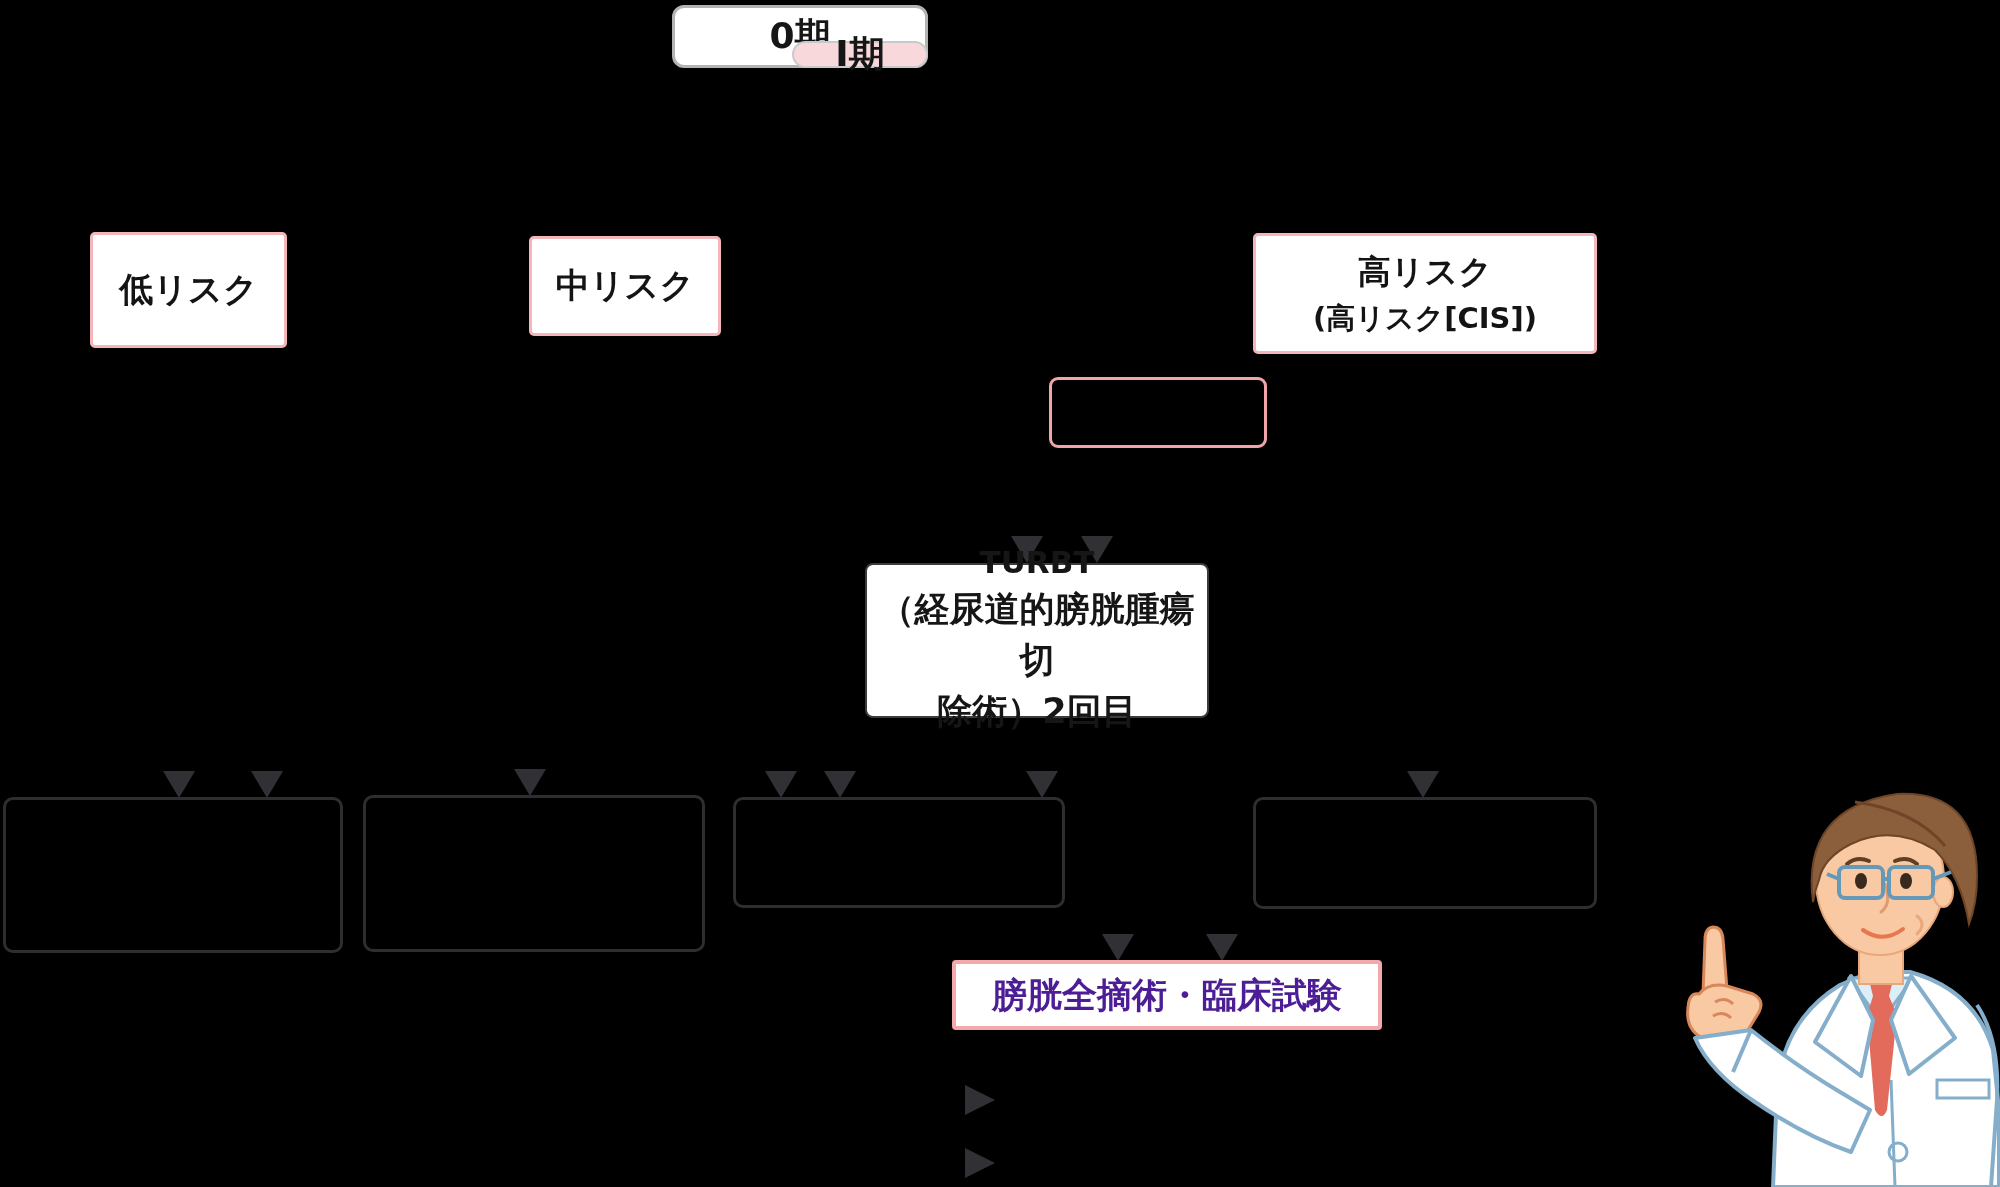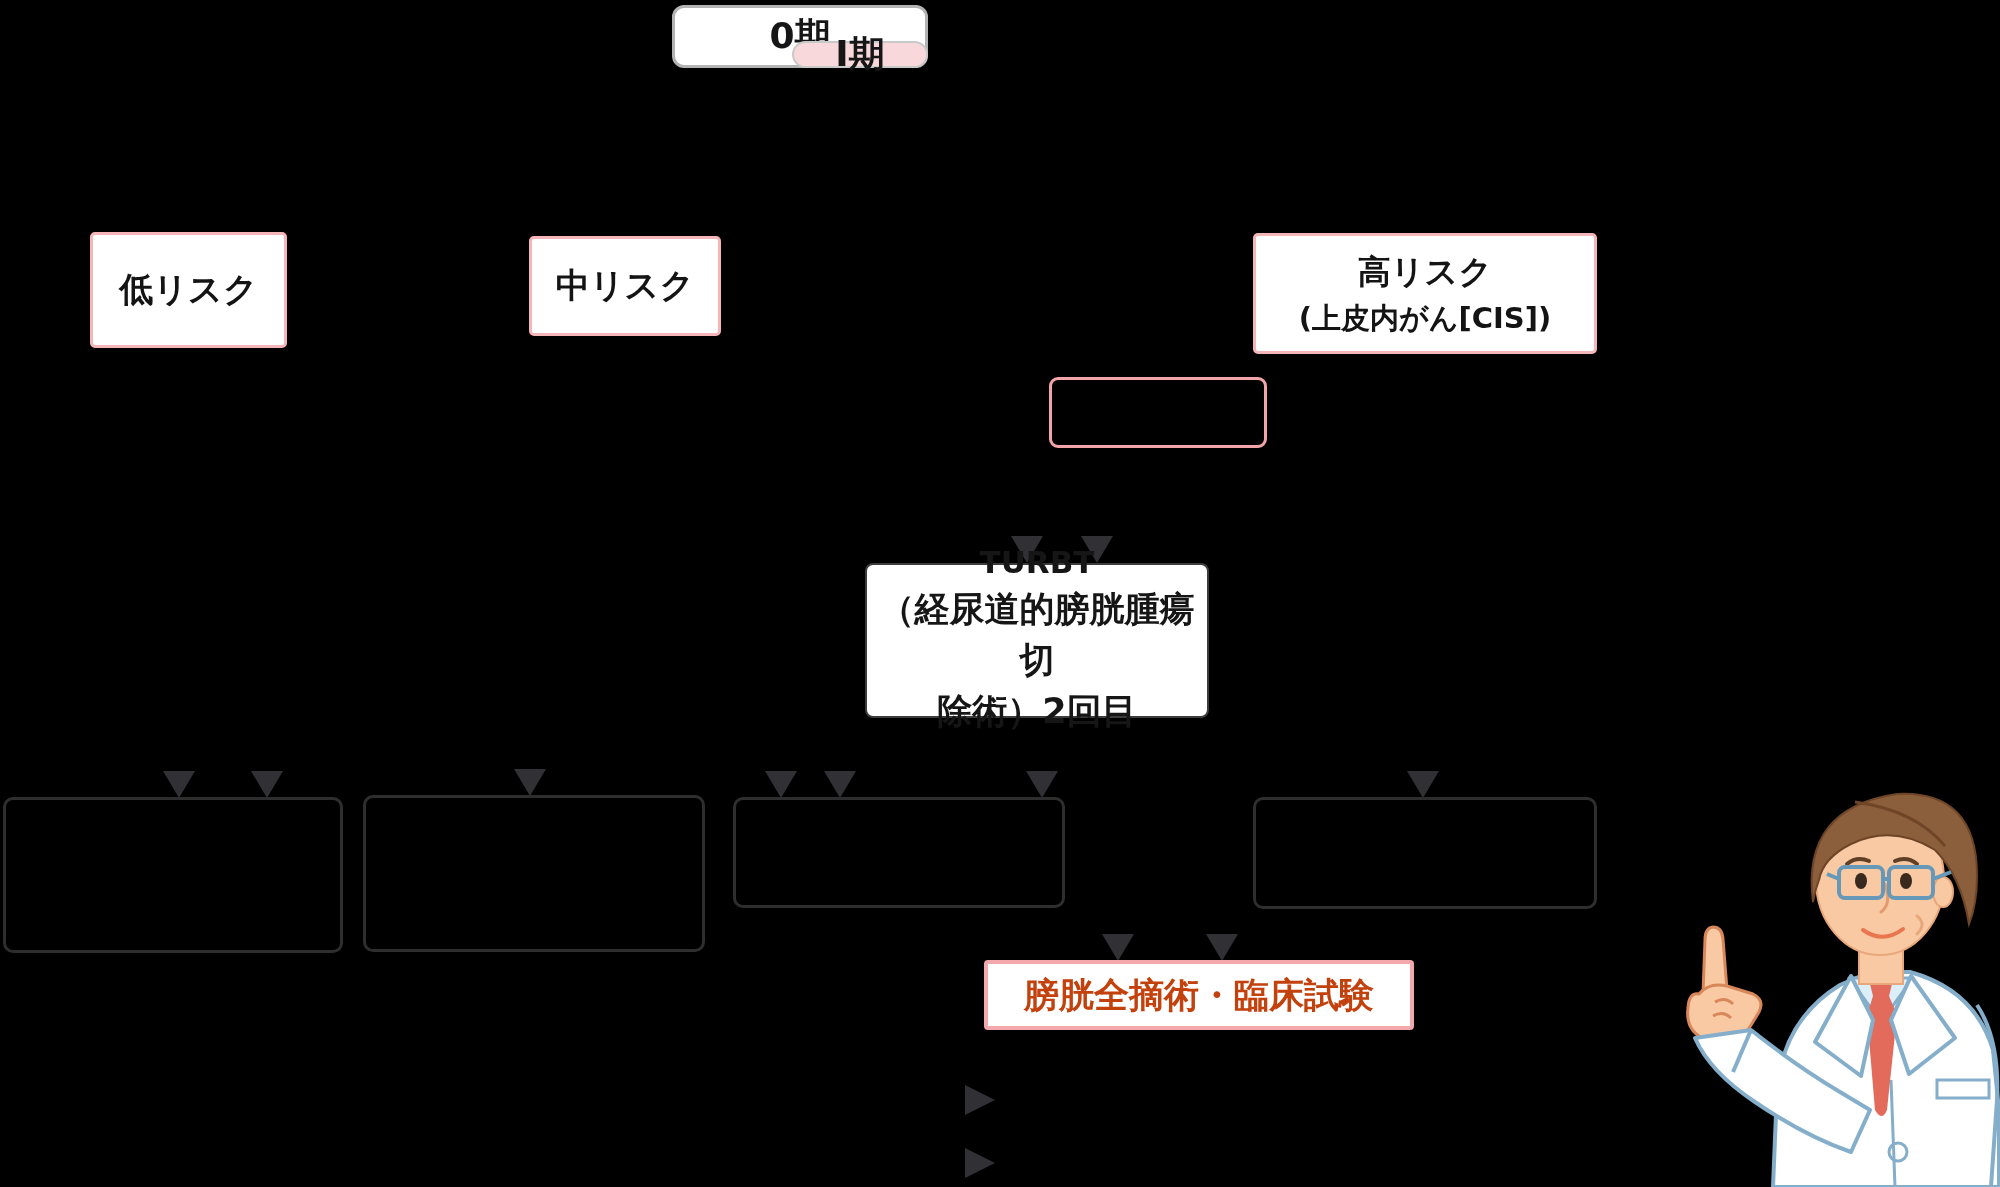--- a/index.html
+++ b/index.html
@@ -36,21 +36,21 @@
   .turbt .t2{font-size:35px;font-weight:600;line-height:1.45;}
   
   .darkbox{background:transparent;border:3px solid #2e2e2e;border-radius:10px;}
   .db1{left:3px;top:797px;width:340px;height:156px;}
   .db2{left:363px;top:795px;width:342px;height:157px;}
   .db3{left:733px;top:797px;width:332px;height:111px;}
   .db4{left:1253px;top:797px;width:344px;height:112px;}
   
   .cyst{left:952px;top:960px;width:430px;height:70px;background:#fff;
     border:4px solid #f3a8ab;border-radius:4px;display:flex;align-items:center;
-    justify-content:center;font-size:35px;font-weight:bold;color:#c2410c;margin-left:32px;}
+    justify-content:center;font-size:35px;font-weight:bold;color:#4c1d95;}
   
   .arr-down{width:0;height:0;border-left:16px solid transparent;
     border-right:16px solid transparent;border-top:27px solid #303035;}
   .arr-right{width:0;height:0;border-top:15px solid transparent;
     border-bottom:15px solid transparent;border-left:30px solid #303035;}
   
   .doctor{left:1655px;top:780px;width:345px;height:407px;}
 </style>
 </head>
 <body>
@@ -66,21 +66,21 @@
     <span>低リスク</span>
   </div>
 
   <div class="abs pinkbox risk-mid">
     <span>中リスク</span>
   </div>
 
 
   <div class="abs pinkbox risk-hc">
     <div class="big">高リスク</div>
-    <div>(上皮内がん[CIS])</div>
+    <div>(高リスク[CIS])</div>
   </div>
 
   <div class="abs pink-outline"></div>
 
   <div class="abs arr-down" style="left:1011px;top:536px;"></div>
   <div class="abs arr-down" style="left:1081px;top:536px;"></div>
 
   <div class="abs turbt">
     <div class="t1">TURBT</div>
     <div class="t2">（経尿道的膀胱腫瘍切</div>

